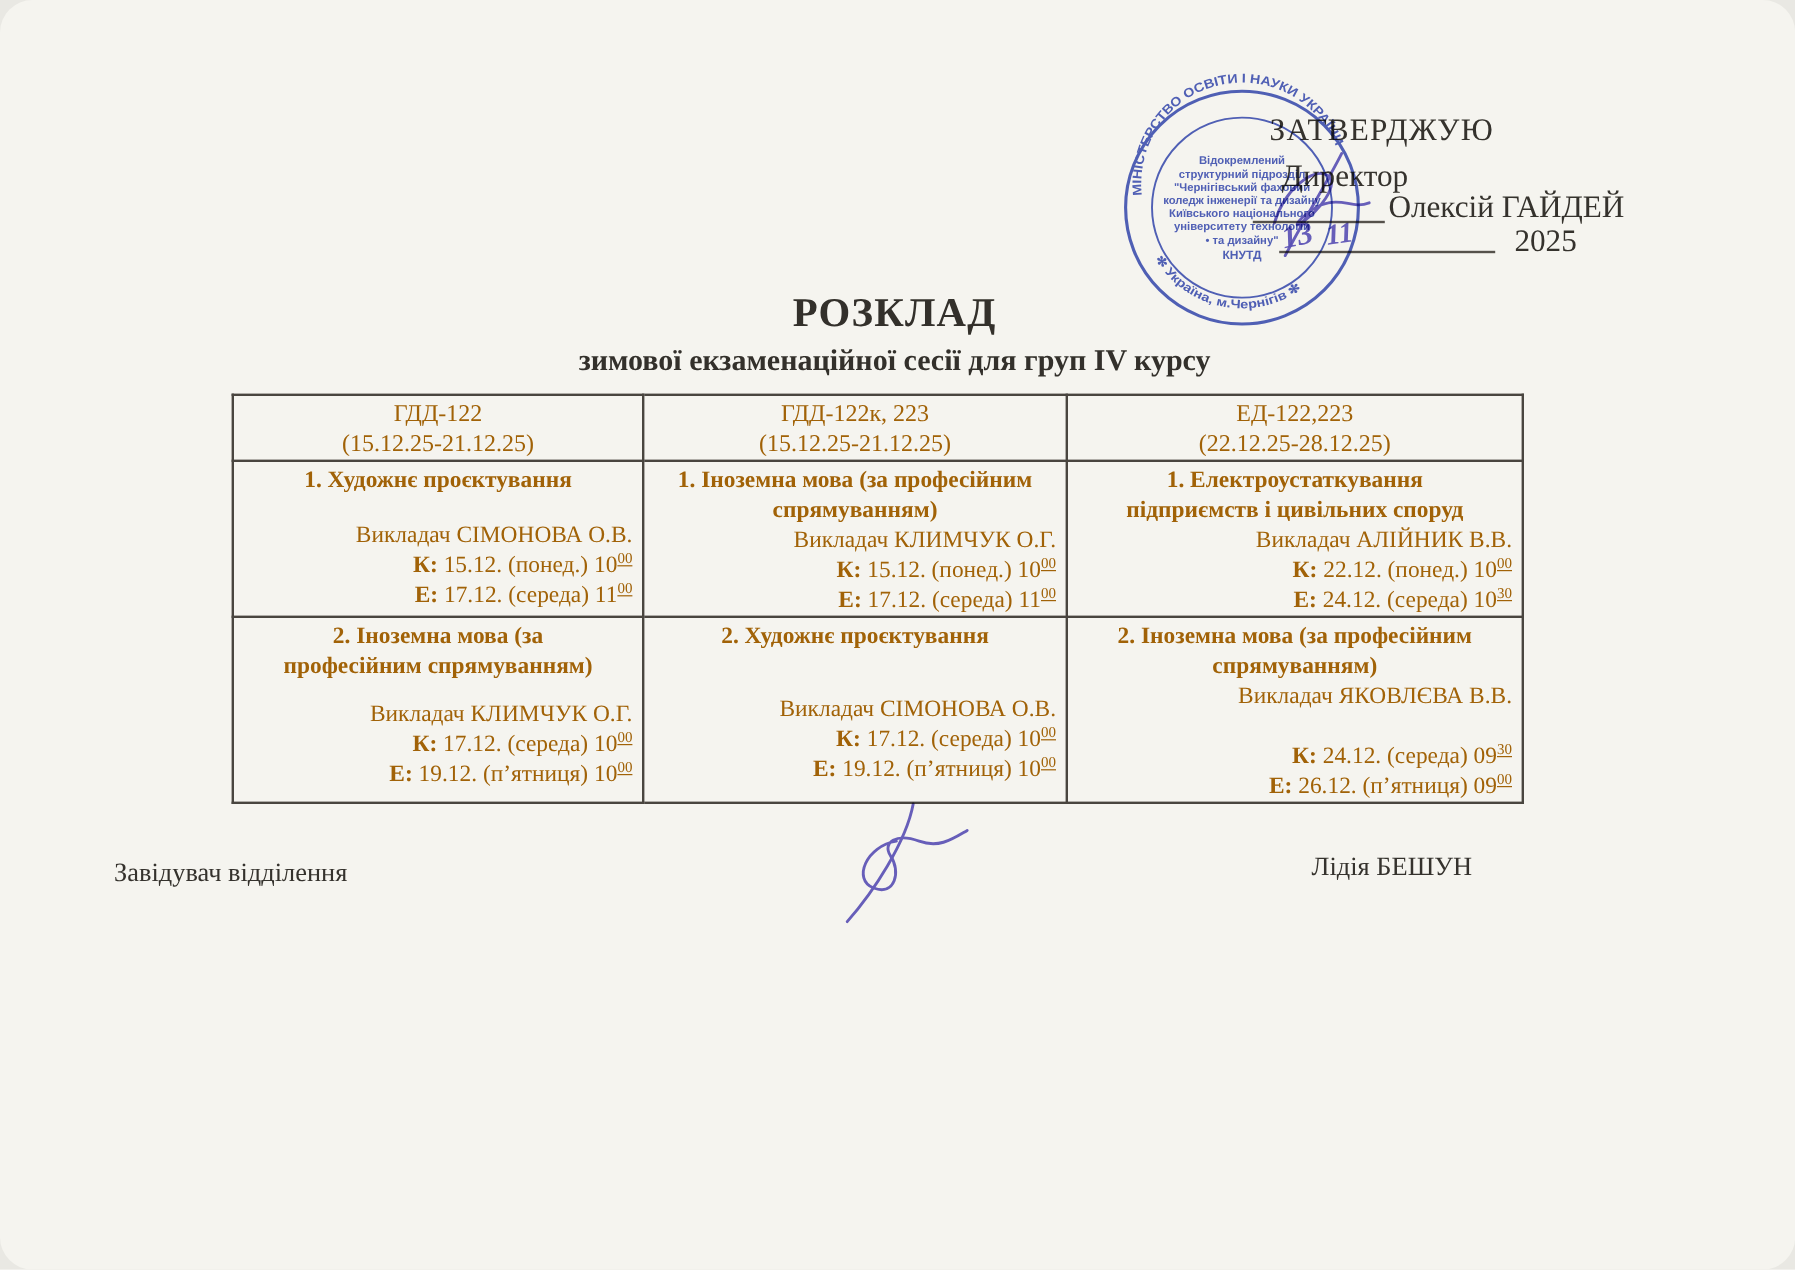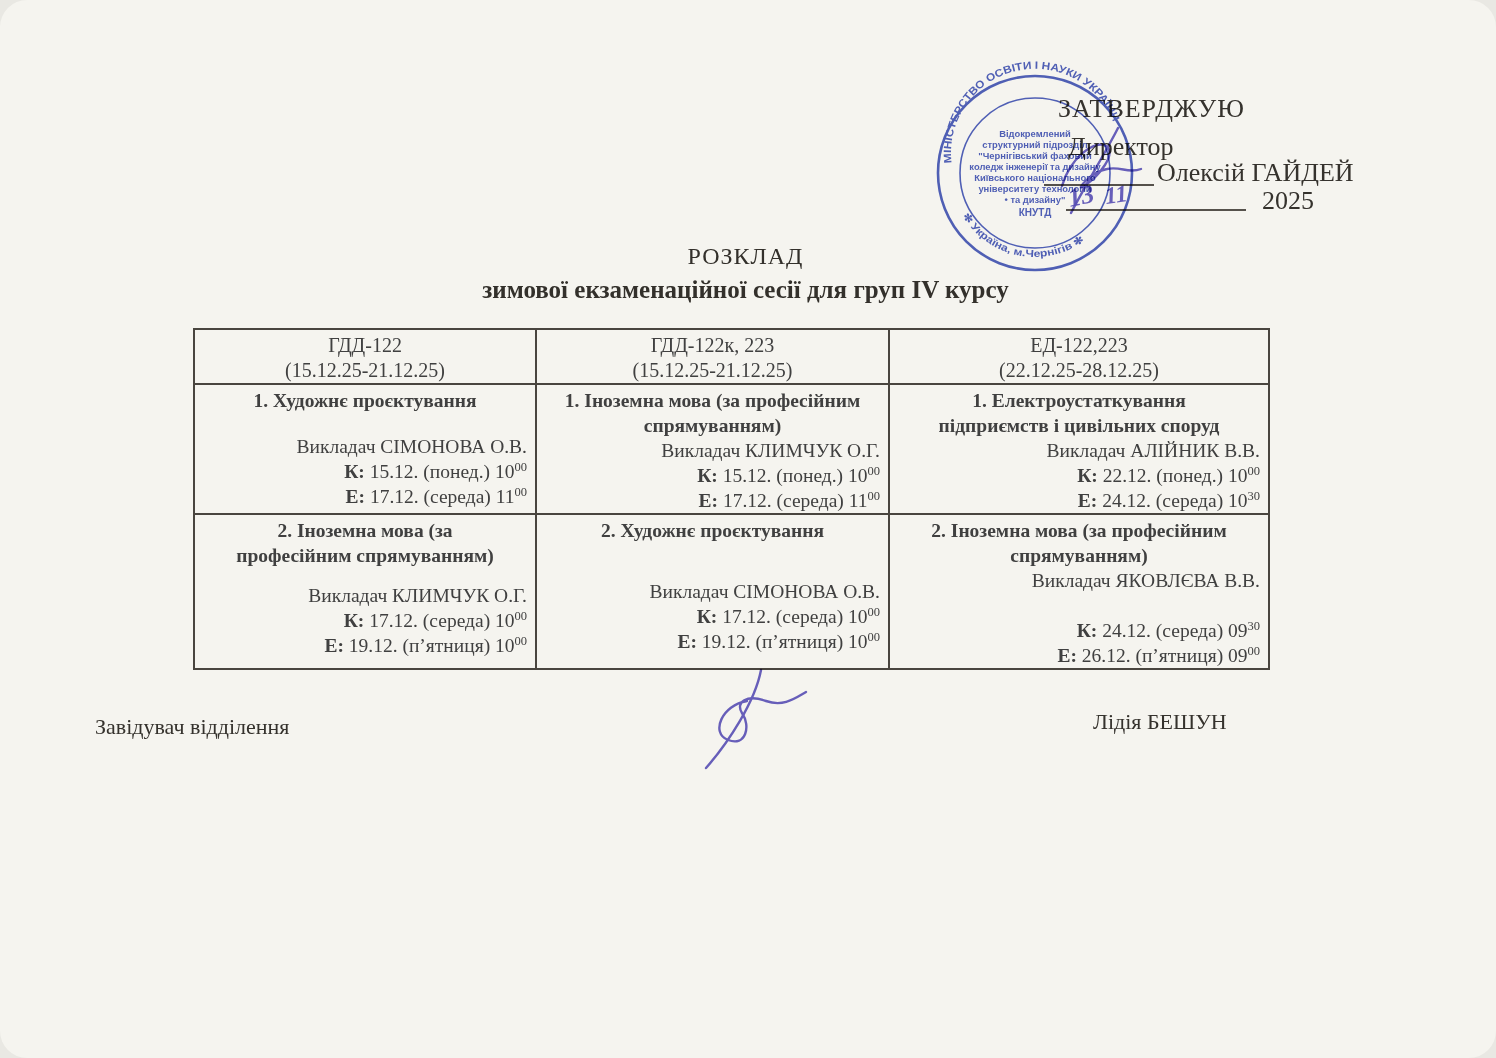--- a/index.html
+++ b/index.html
@@ -20,37 +20,37 @@
   .appr{position:absolute;font-size:26px;color:#35322d;white-space:nowrap;}
   #approve-word{left:1058px;top:94px;letter-spacing:1px;}
   #director-word{left:1068px;top:132px;}
   #director-name{left:1157px;top:158px;}
   #year-word{left:1262px;top:186px;}
   .uline{position:absolute;border-bottom:2px solid #55514b;height:0;}
   #uline-name{left:1044px;top:184px;width:110px;}
   #uline-date{left:1066px;top:209px;width:180px;}
   
   .title-wrap{position:absolute;left:208px;top:243px;width:1075px;text-align:center;}
-  .title-main{font-size:24px;font-weight:normal;letter-spacing:1px;}
+  .title-main{font-size:34px;font-weight:bold;letter-spacing:1px;}
   .title-sub{font-size:25px;font-weight:bold;margin-top:6px;}
   
   table.sched{
     position:absolute;left:193px;top:328px;
     border-collapse:collapse;table-layout:fixed;
-    font-size:19.5px;color:#404040;
+    font-size:19.5px;color:#a16207;
   }
   table.sched td{border:2px solid #49453f;vertical-align:top;padding:3px 8px 0 8px;}
   tr.hr{height:54px;}
   tr.r1{height:129px;}
   tr.r2{height:143px;}
   .hcell{text-align:center;font-size:20px;line-height:25px;padding-top:2px;}
   .subj{font-weight:bold;text-align:center;line-height:25px;}
   .body .line{line-height:25px;padding-left:6px;text-align:right;}
   .line b{font-weight:bold;}
-  sup{font-size:12.5px;vertical-align:super;line-height:0;}
+  sup{font-size:12.5px;vertical-align:super;line-height:0;text-decoration:underline;}
   .r1c1 .subj{margin-bottom:21px;}
   .r2c1 .subj{max-width:262px;margin:0 auto 15px auto;}
   .r2c2 .subj{margin-bottom:36px;}
   .r1c3 .subj{max-width:322px;margin:0 auto;}
   .r2c3 .subj{max-width:332px;margin:0 auto;}
   .gap24{height:25px;}
   
   .foot{position:absolute;font-size:22px;color:#35322d;white-space:nowrap;text-align:center;}
   #foot-left{left:95px;top:714px;}
   #foot-right{left:1093px;top:709px;}

